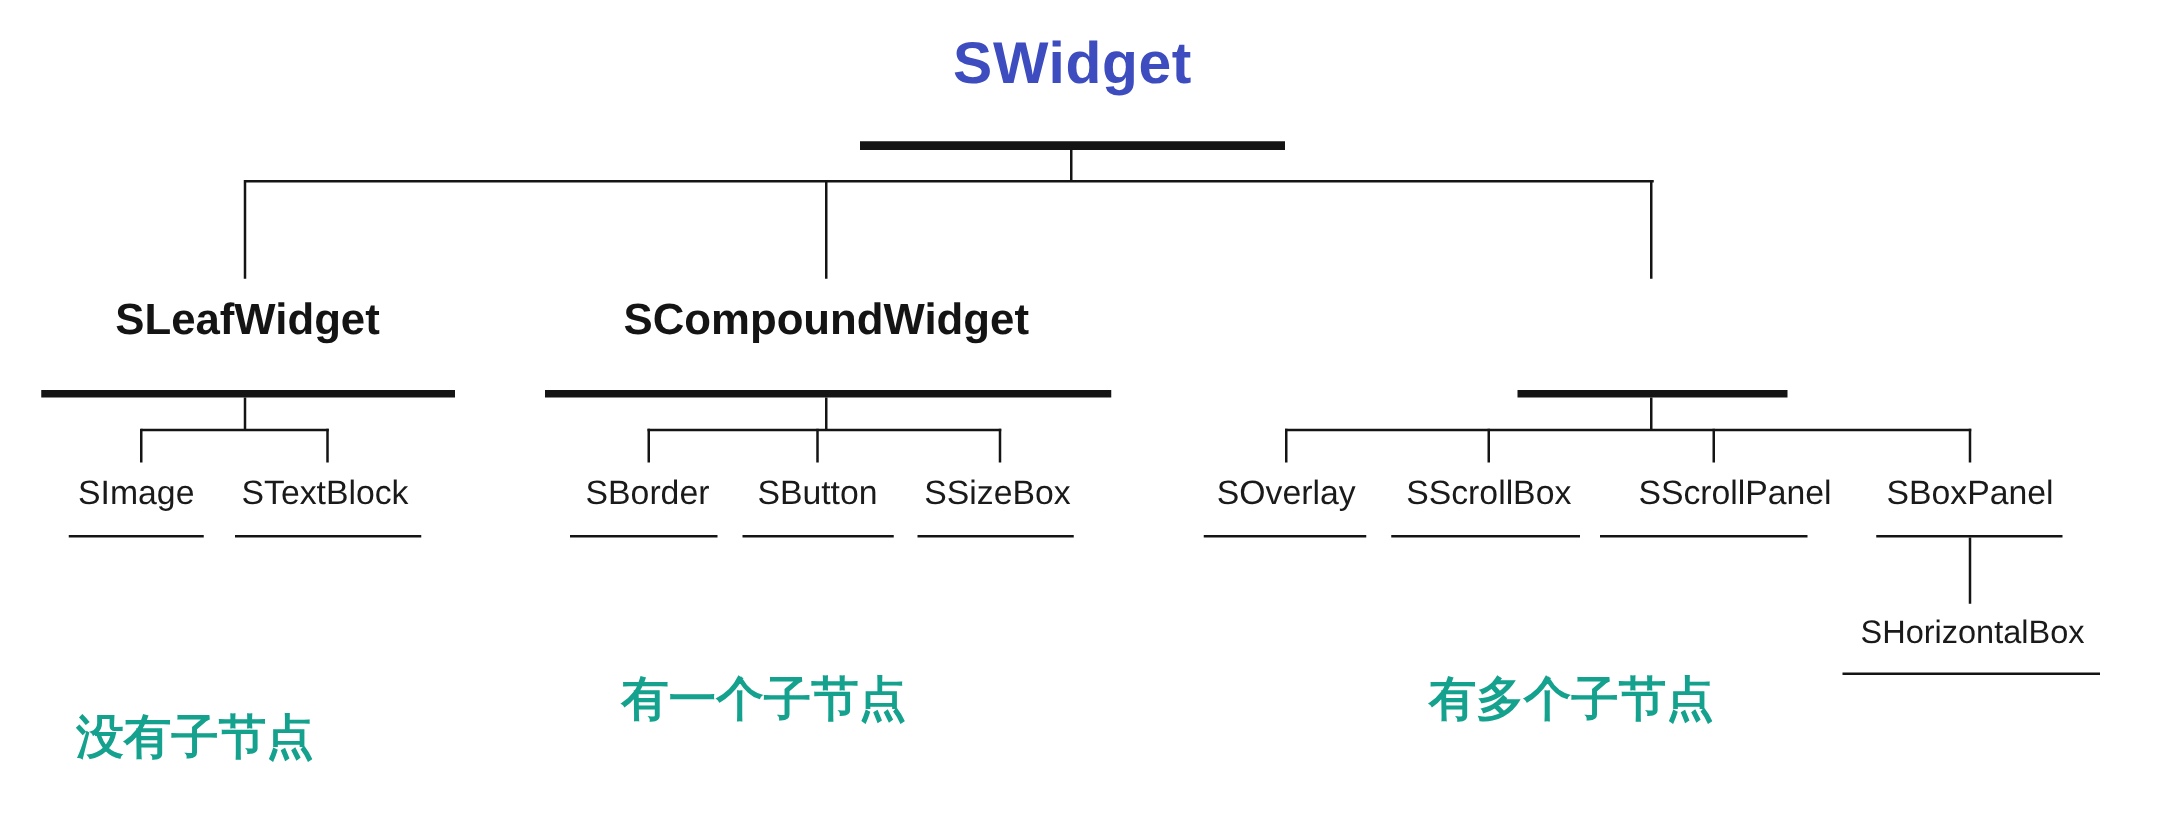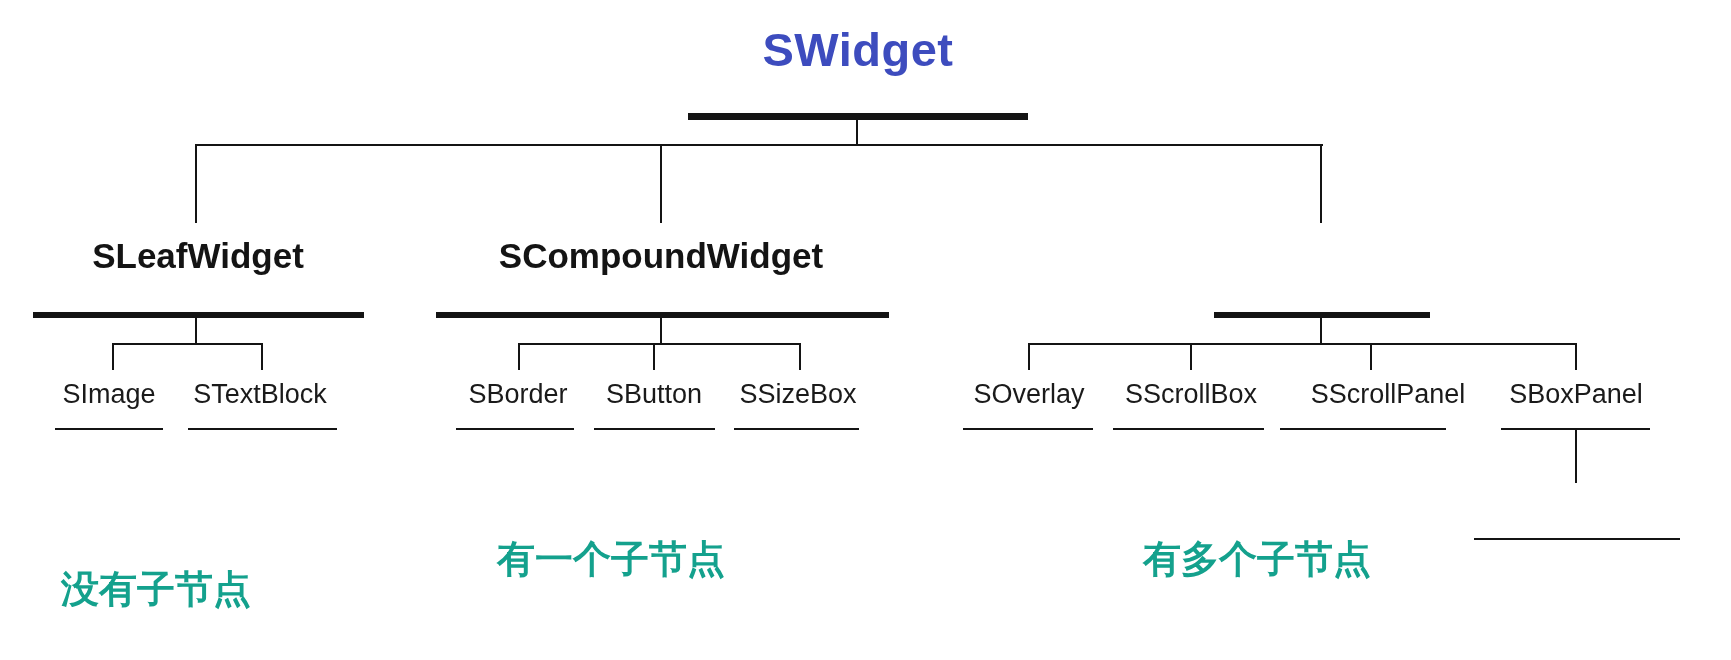--- a/index.html
+++ b/index.html
@@ -109,19 +109,20 @@
   <div class="uline" style="left:188px; top:428px; width:149px; height:2px;"></div>
   <div class="uline" style="left:456px; top:428px; width:118px; height:2px;"></div>
   <div class="uline" style="left:594px; top:428px; width:121px; height:2px;"></div>
   <div class="uline" style="left:734px; top:428px; width:125px; height:2px;"></div>
   <div class="uline" style="left:963px; top:428px; width:130px; height:2px;"></div>
   <div class="uline" style="left:1113px; top:428px; width:151px; height:2px;"></div>
   <div class="uline" style="left:1280px; top:428px; width:166px; height:2px;"></div>
   <div class="uline" style="left:1501px; top:428px; width:149px; height:2px;"></div>
 
   <div class="vline" style="left:1575px; top:430px; width:2px; height:53px;"></div>
+  <div class="lbl t-l4" style="left:1578px; top:490px;">SHorizontalBox</div>
   <div class="uline" style="left:1474px; top:538px; width:206px; height:2px;"></div>
 
   <div class="t-cn" style="left:61px; top:534px;margin-top:30px;">没有子节点</div>
   <div class="t-cn" style="left:497px; top:534px;">有一个子节点</div>
   <div class="t-cn" style="left:1143px; top:534px;">有多个子节点</div>
 
 </div>
 
 </body></html>

